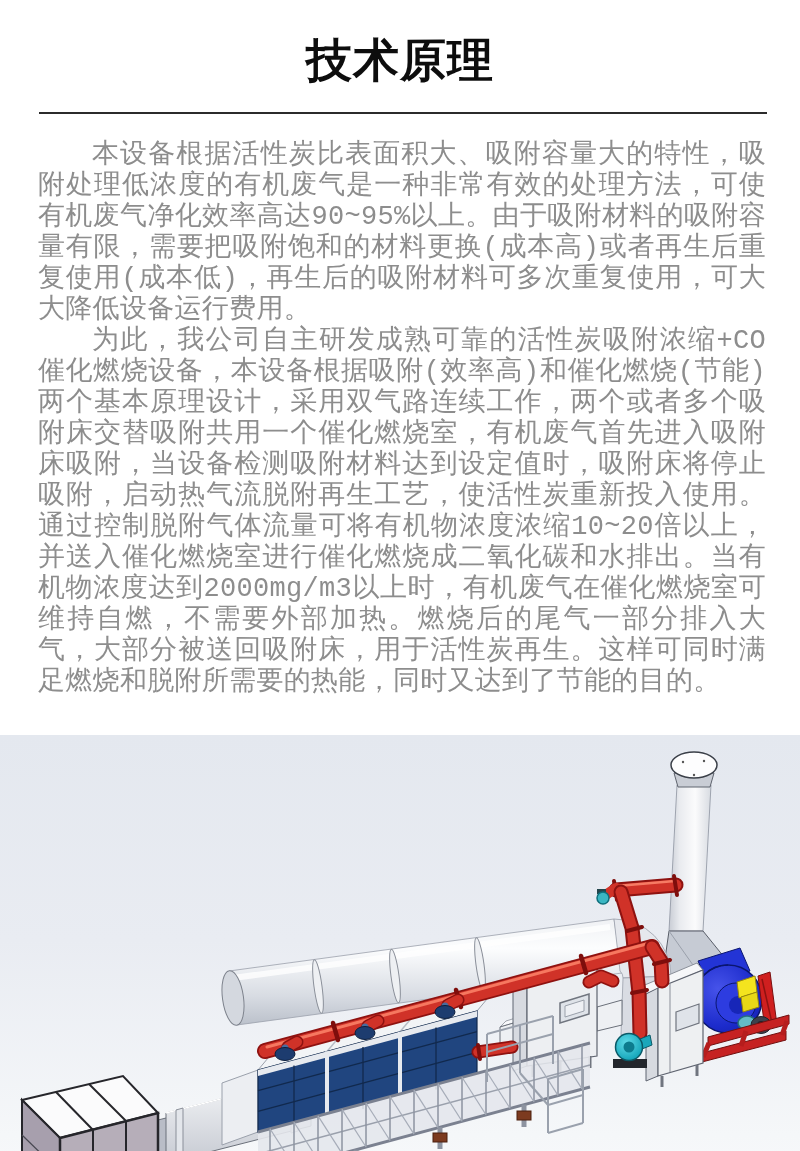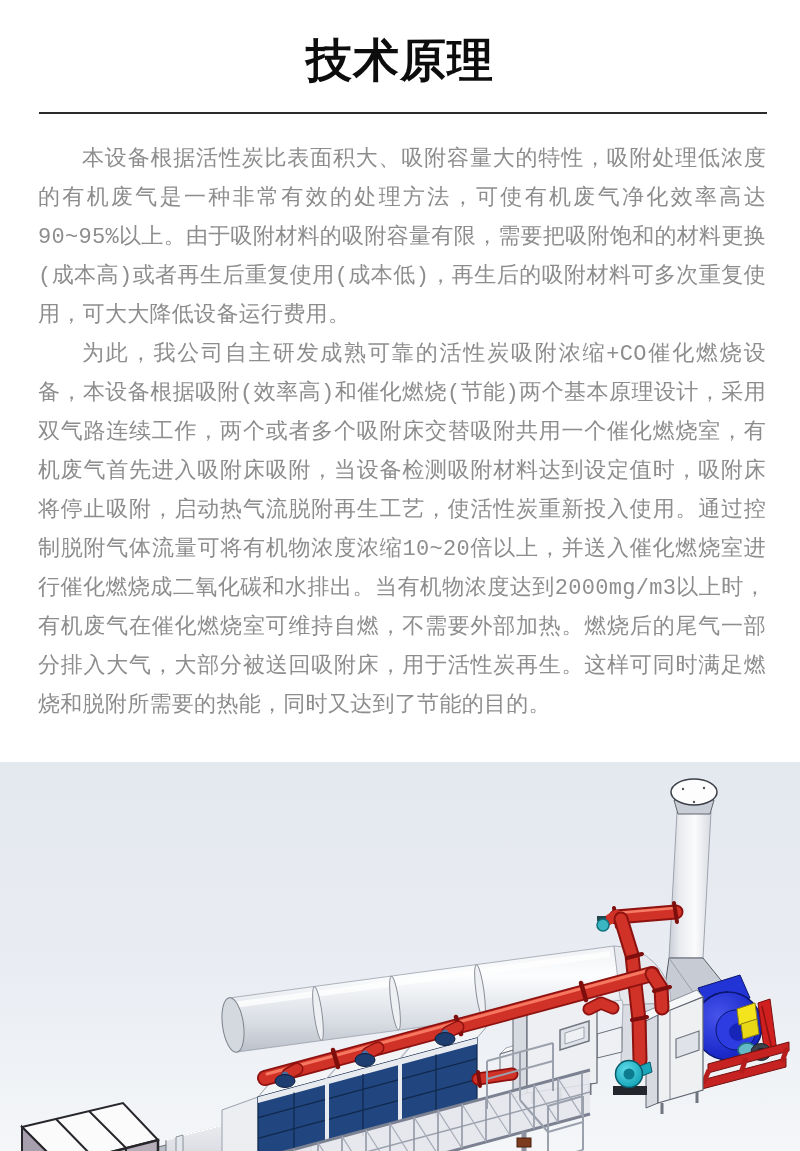--- a/index.html
+++ b/index.html
@@ -24,21 +24,21 @@
     margin:0;padding-top:27px;height:58px;line-height:58px;
     text-align:center;font-size:46px;font-weight:700;letter-spacing:1px;
     color:#0d0d0d;
   }
   .title-divider{
     height:0;border:none;border-top:2px solid var(--divider-black);
     margin:19px 33px 0 39px;
   }
   .body-text{
     margin:0;padding:0 34px 0 38px;
-    font-size:22px;line-height:39px;color:var(--text-grey);
+    font-size:27px;line-height:31px;color:var(--text-grey);
     text-align:justify;text-indent:2em;letter-spacing:.3px;
   }
   .body-text.first{margin-top:26px;}
   .figure{
     margin-top:37px;width:800px;height:514px;
     background:linear-gradient(to bottom,var(--figure-bg-top) 0%,#e9ecf2 40%,#f5f7f9 78%,var(--figure-bg-bottom) 100%);
   }
   .figure svg{display:block;width:800px;height:514px;}
 </style>
 </head>

